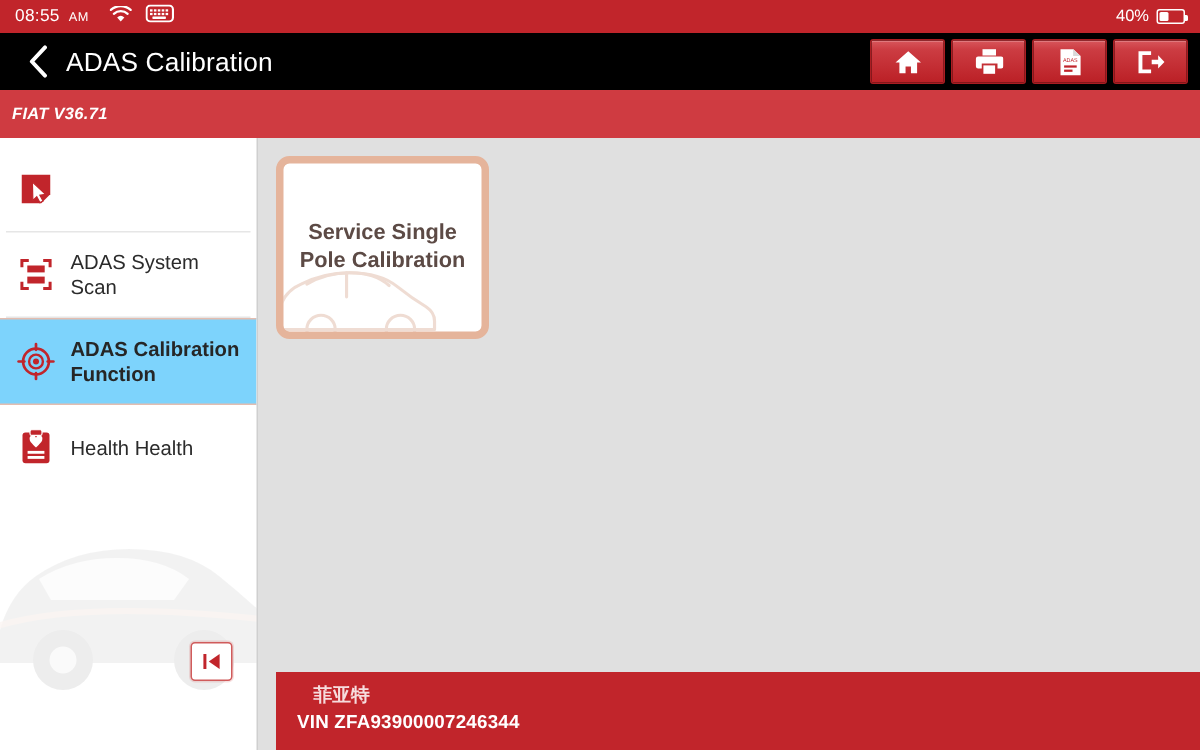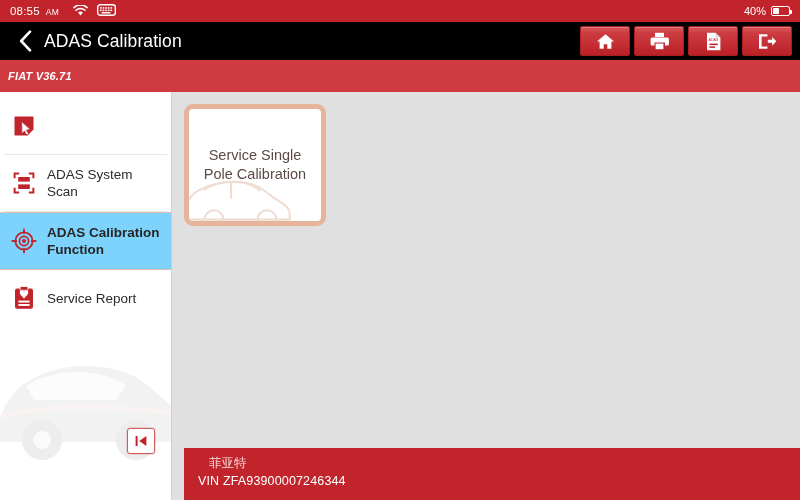--- a/index.html
+++ b/index.html
@@ -159,20 +159,21 @@
     box-shadow: 0 0 0 1px rgba(208,91,91,.18);
   }
 
   
   .main {
     flex: 1;
     position: relative;
     background: #e0e0e0;
     padding: 12px 0 0 12px;
     min-width: 0;
+    font-weight: bold;
   }
   .func-grid { display: flex; flex-wrap: wrap; gap: 14px; }
   .func-card {
     width: 142px; height: 122px;
     background: #fff;
     border: 5px solid #e5b49b;
     border-radius: 9px;
     position: relative;
     overflow: hidden;
     display: flex;
@@ -363,21 +364,21 @@
         <div class="nav-item">
           <span class="ico">
             <svg width="22" height="24" viewBox="0 0 22 24">
               <rect x="2" y="2.4" width="18" height="20.4" rx="2" fill="#c1252b"></rect>
               <rect x="7" y="0.5" width="8" height="3.8" rx="1.2" fill="#c1252b" stroke="#fff" stroke-width="0.8"></rect>
               <path d="M11 12.4 c-2.6 -2.7 -4.2 -4 -4.2 -5.6 a2 2 0 0 1 4.2 -0.9 a2 2 0 0 1 4.2 0.9 c0 1.6 -1.6 2.9 -4.2 5.6 z" fill="#fff"></path>
               <rect x="5.4" y="14.6" width="11.2" height="1.9" fill="#fff"></rect>
               <rect x="5.4" y="18" width="11.2" height="1.9" fill="#fff"></rect>
             </svg>
           </span>
-          <span class="lbl">Service Report</span>
+          <span class="lbl">Health Health</span>
         </div>
 
       </div>
 
       <div class="collapse-btn">
         <svg width="14" height="14" viewBox="0 0 14 14">
           <rect x="1.6" y="2" width="2" height="10" fill="#c1252b"></rect>
           <path d="M12.4 2 L5.2 7 L12.4 12 Z" fill="#c1252b"></path>
         </svg>
       </div>

